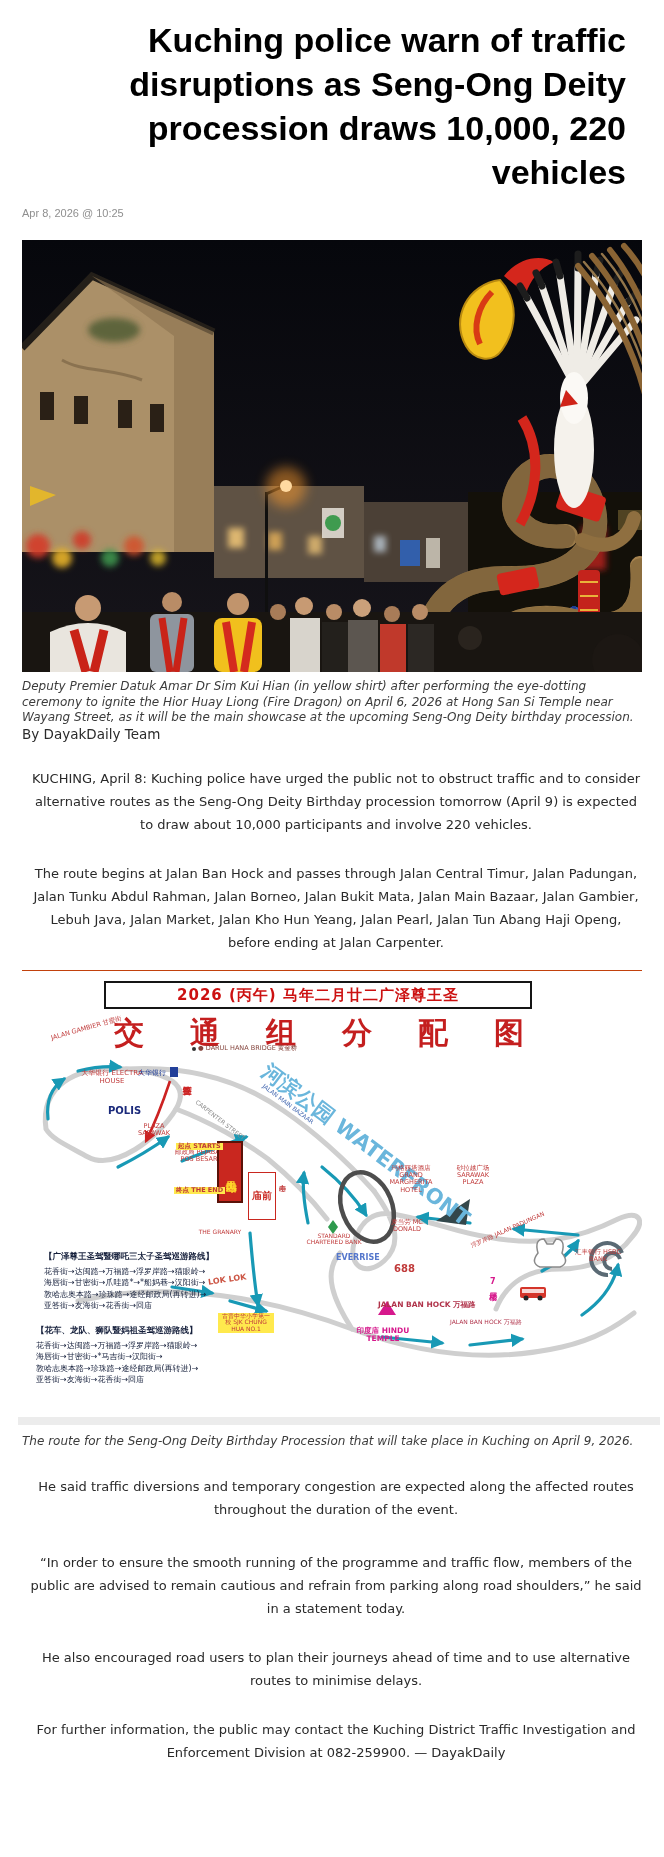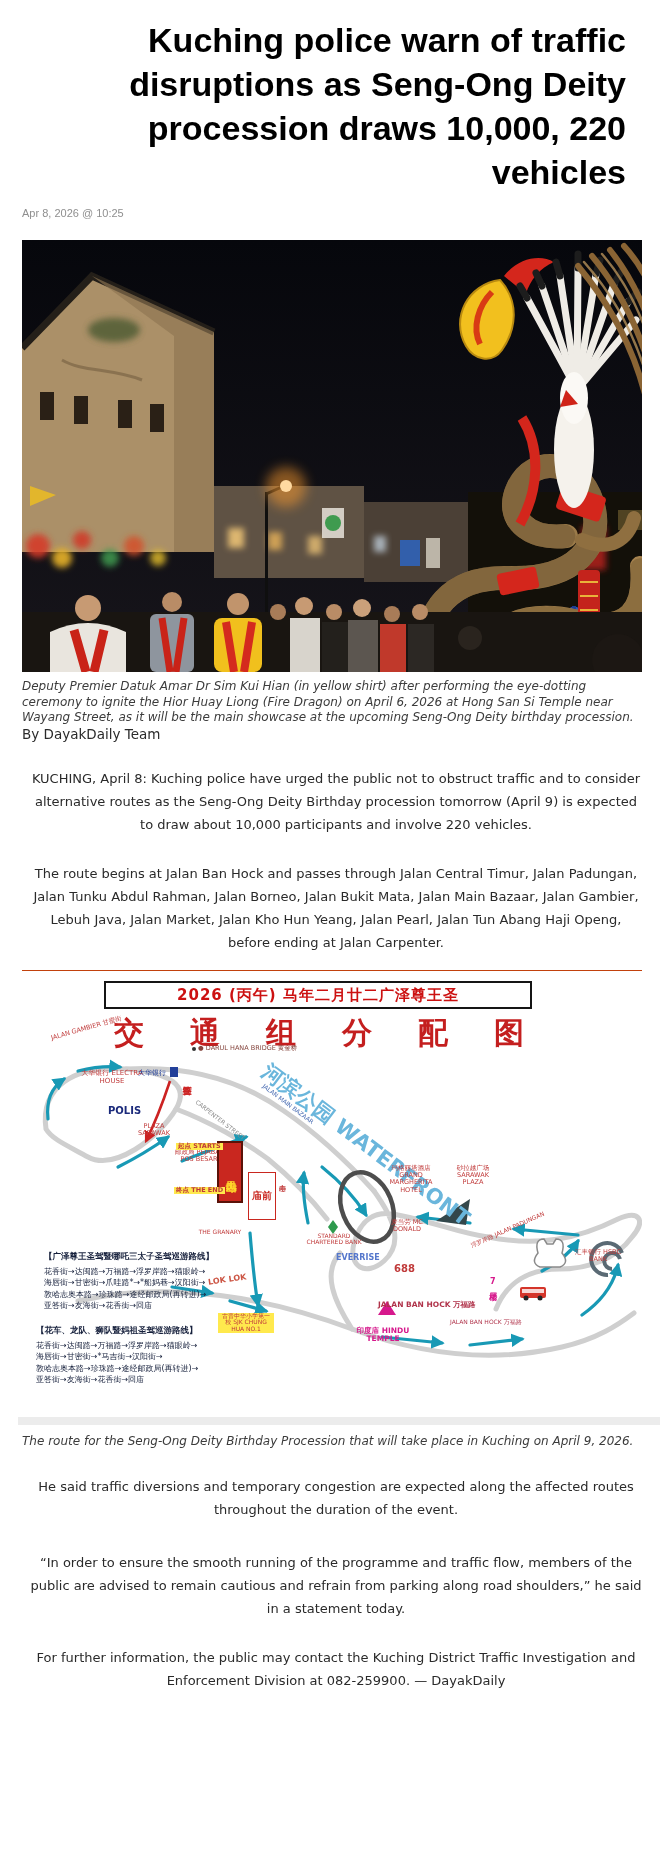--- a/index.html
+++ b/index.html
@@ -320,15 +320,16 @@
         <div class="rb-line">亚答街→友海街→花香街→回庙</div>
       </div>
 
       <div class="map-bottombar"></div>
     </div>
     <figcaption class="map-caption">The route for the Seng-Ong Deity Birthday Procession that will take place in Kuching on April 9, 2026.</figcaption>
   </figure>
 
   <p class="body">He said traffic diversions and temporary congestion are expected along the affected routes throughout the duration of the event.</p>
   <p class="body" style="margin-top:30px;">“In order to ensure the smooth running of the programme and traffic flow, members of the public are advised to remain cautious and refrain from parking along road shoulders,” he said in a statement today.</p>
+  <p class="body">He also encouraged road users to plan their journeys ahead of time and to use alternative routes to minimise delays.</p>
   <p class="body">For further information, the public may contact the Kuching District Traffic Investigation and Enforcement Division at 082-259900. — DayakDaily</p>
 
 </div>
 
 </body></html>

